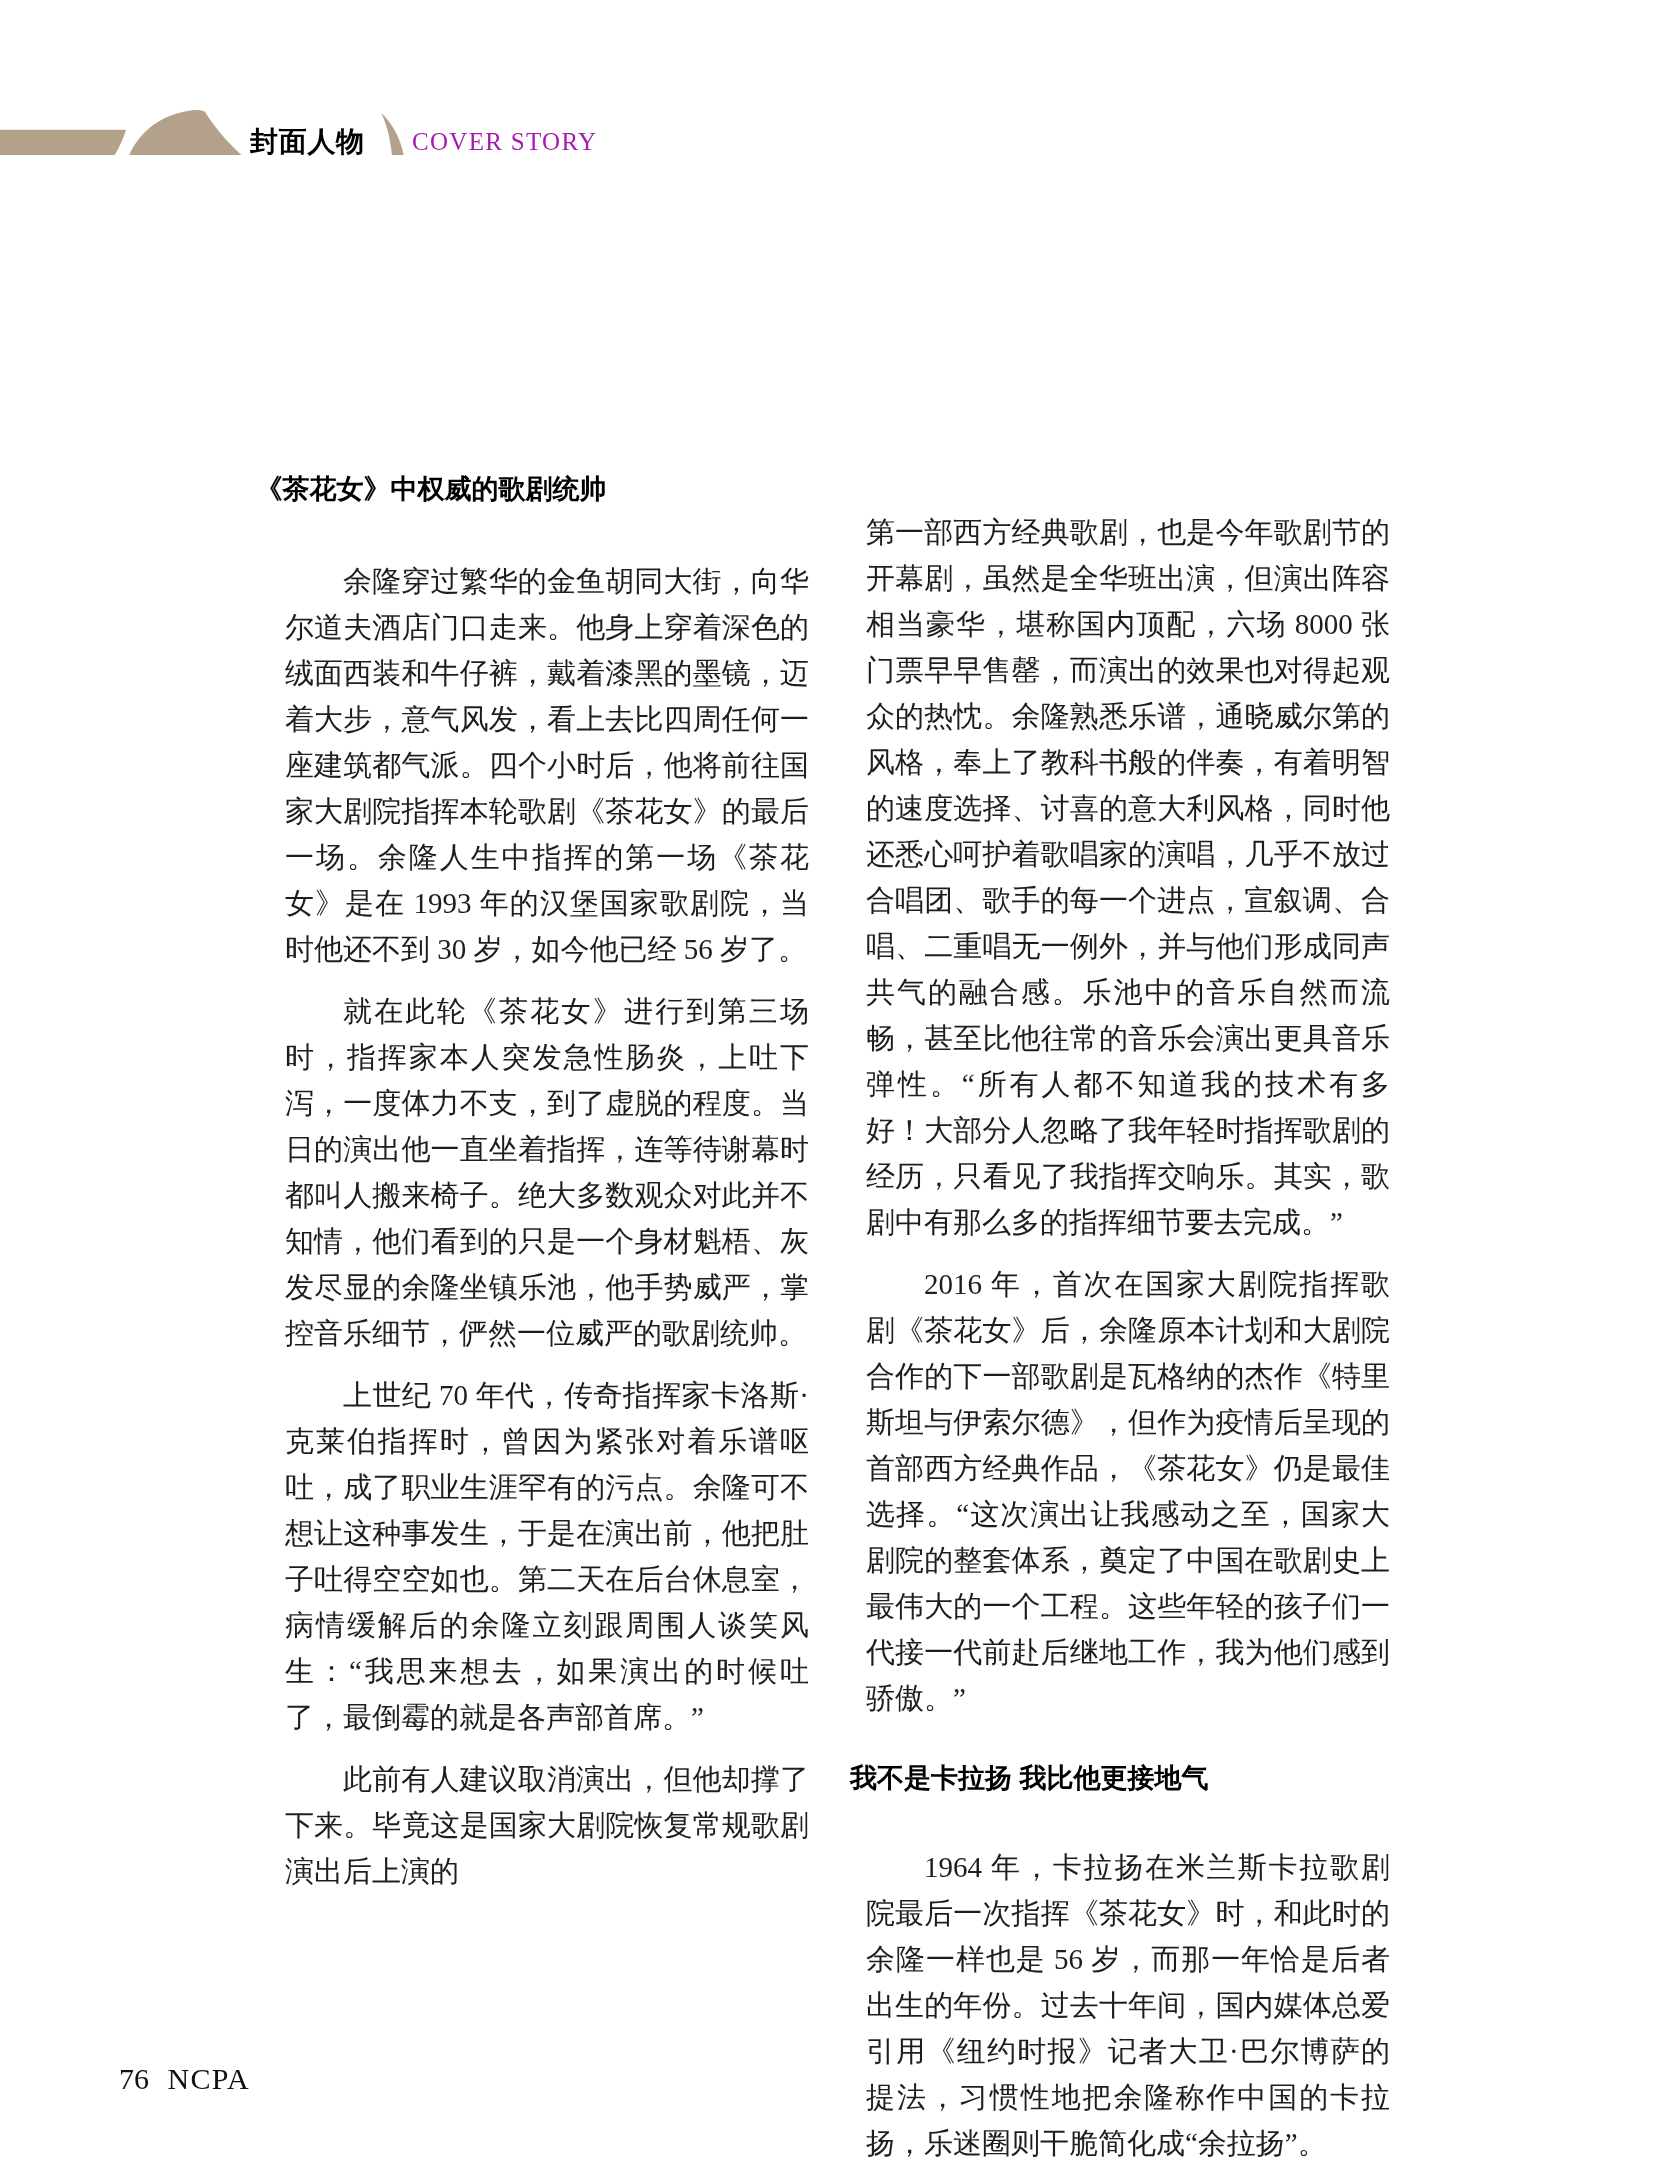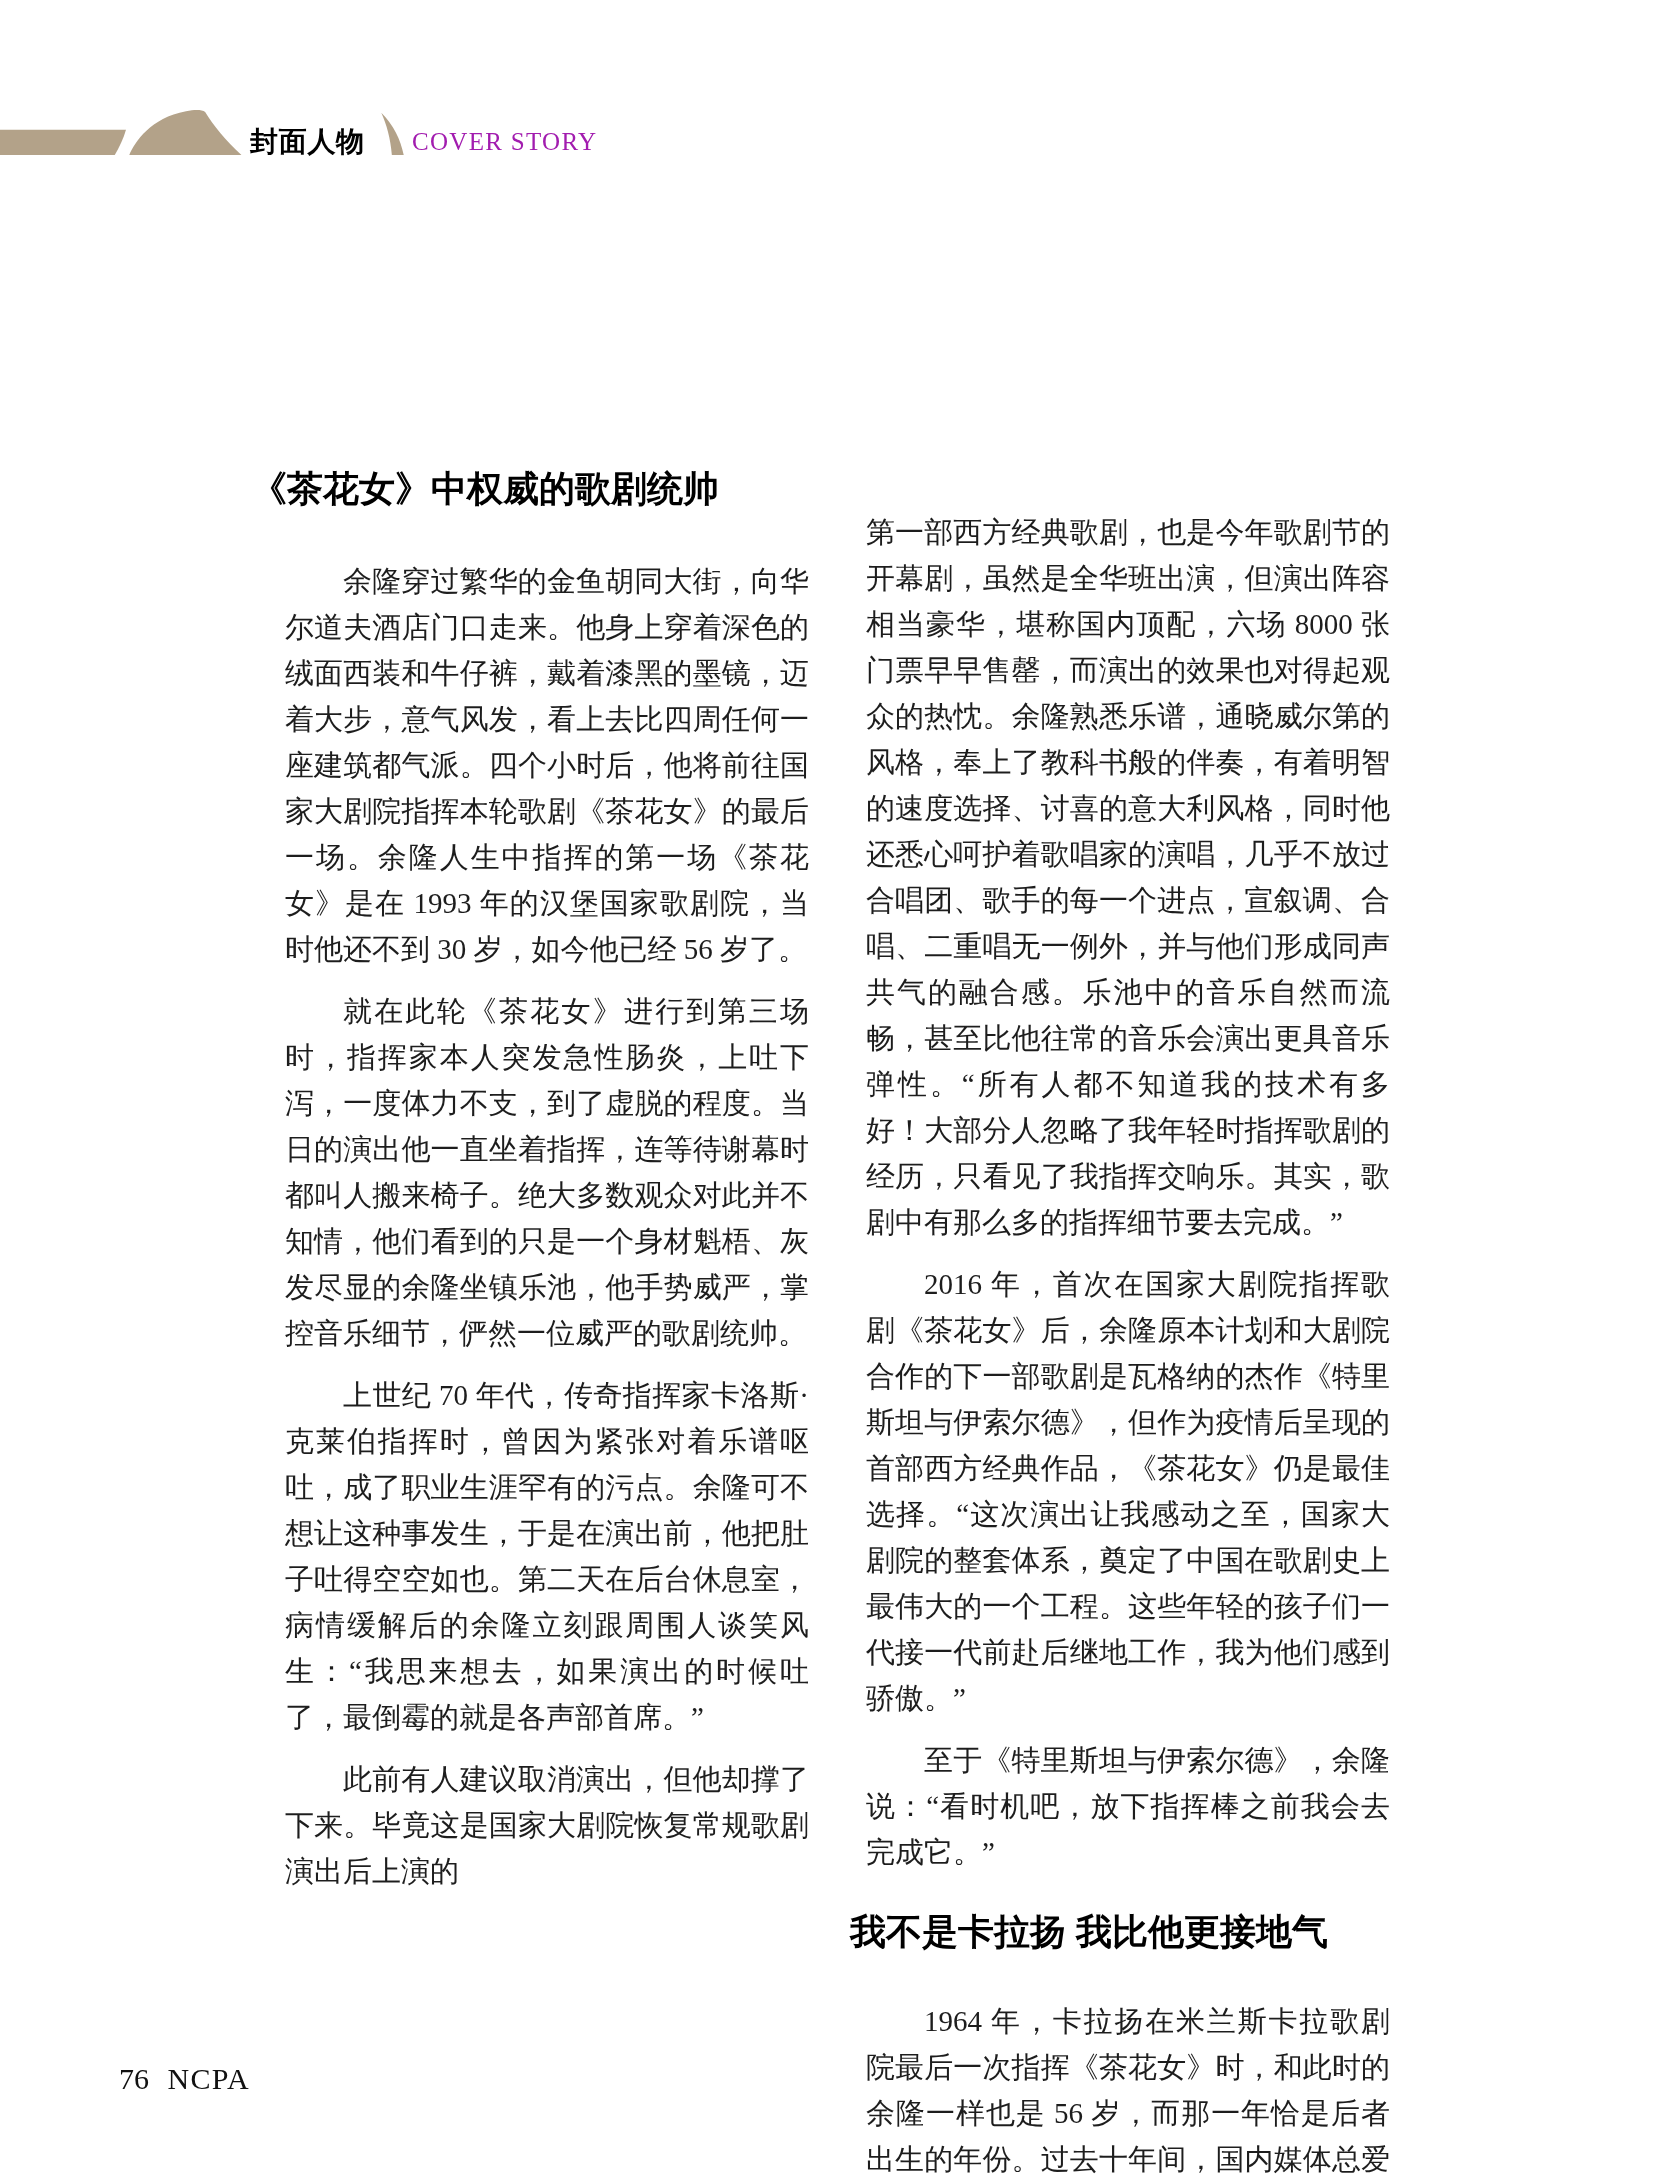--- a/index.html
+++ b/index.html
@@ -59,21 +59,21 @@
     width: 556px;
     font-size: 29px;
     line-height: 46px;
     text-align: justify;
     color: #1d1d1d;
   }
   .col-left  { left: 269px;  top: 466px; }
   .col-right { left: 850px; top: 493px; }
 
   .article-heading {
-    font-size: 36px;
+    font-size: 27px;
     line-height: 46px;
     font-weight: 700;
     color: #000000;
     margin: 0;
     text-align: left;
   }
   .col-left .article-heading {
     text-indent: -0.5em;   
     margin-bottom: 46px;
   }
@@ -122,21 +122,20 @@
   <h2 class="article-heading">《茶花女》中权威的歌剧统帅</h2>
   <p class="body-para">余隆穿过繁华的金鱼胡同大街，向华尔道夫酒店门口走来。他身上穿着深色的绒面西装和牛仔裤，戴着漆黑的墨镜，迈着大步，意气风发，看上去比四周任何一座建筑都气派。四个小时后，他将前往国家大剧院指挥本轮歌剧《茶花女》的最后一场。余隆人生中指挥的第一场《茶花女》是在 1993 年的汉堡国家歌剧院，当时他还不到 30 岁，如今他已经 56 岁了。</p>
   <p class="body-para">就在此轮《茶花女》进行到第三场时，指挥家本人突发急性肠炎，上吐下泻，一度体力不支，到了虚脱的程度。当日的演出他一直坐着指挥，连等待谢幕时都叫人搬来椅子。绝大多数观众对此并不知情，他们看到的只是一个身材魁梧、灰发尽显的余隆坐镇乐池，他手势威严，掌控音乐细节，俨然一位威严的歌剧统帅。</p>
   <p class="body-para">上世纪 70 年代，传奇指挥家卡洛斯·克莱伯指挥时，曾因为紧张对着乐谱呕吐，成了职业生涯罕有的污点。余隆可不想让这种事发生，于是在演出前，他把肚子吐得空空如也。第二天在后台休息室，病情缓解后的余隆立刻跟周围人谈笑风生：“我思来想去，如果演出的时候吐了，最倒霉的就是各声部首席。”</p>
   <p class="body-para">此前有人建议取消演出，但他却撑了下来。毕竟这是国家大剧院恢复常规歌剧演出后上演的</p>
 </div>
 
 <div class="col col-right">
   <p class="body-para no-indent">第一部西方经典歌剧，也是今年歌剧节的开幕剧，虽然是全华班出演，但演出阵容相当豪华，堪称国内顶配，六场 8000 张门票早早售罄，而演出的效果也对得起观众的热忱。余隆熟悉乐谱，通晓威尔第的风格，奉上了教科书般的伴奏，有着明智的速度选择、讨喜的意大利风格，同时他还悉心呵护着歌唱家的演唱，几乎不放过合唱团、歌手的每一个进点，宣叙调、合唱、二重唱无一例外，并与他们形成同声共气的融合感。乐池中的音乐自然而流畅，甚至比他往常的音乐会演出更具音乐弹性。“所有人都不知道我的技术有多好！大部分人忽略了我年轻时指挥歌剧的经历，只看见了我指挥交响乐。其实，歌剧中有那么多的指挥细节要去完成。”</p>
   <p class="body-para">2016 年，首次在国家大剧院指挥歌剧《茶花女》后，余隆原本计划和大剧院合作的下一部歌剧是瓦格纳的杰作《特里斯坦与伊索尔德》，但作为疫情后呈现的首部西方经典作品，《茶花女》仍是最佳选择。“这次演出让我感动之至，国家大剧院的整套体系，奠定了中国在歌剧史上最伟大的一个工程。这些年轻的孩子们一代接一代前赴后继地工作，我为他们感到骄傲。”</p>
-  <p class="body-para">至于《特里斯坦与伊索尔德》，余隆说：“看时机吧，放下指挥棒之前我会去完成它。”</p>
   <h2 class="article-heading">我不是卡拉扬 我比他更接地气</h2>
   <p class="body-para">1964 年，卡拉扬在米兰斯卡拉歌剧院最后一次指挥《茶花女》时，和此时的余隆一样也是 56 岁，而那一年恰是后者出生的年份。过去十年间，国内媒体总爱引用《纽约时报》记者大卫·巴尔博萨的提法，习惯性地把余隆称作中国的卡拉扬，乐迷圈则干脆简化成“余拉扬”。</p>
 </div>
 
 <div class="page-footer">
   <span>76</span><span class="brand">NCPA</span>
 </div>
 
 
 </body></html>

